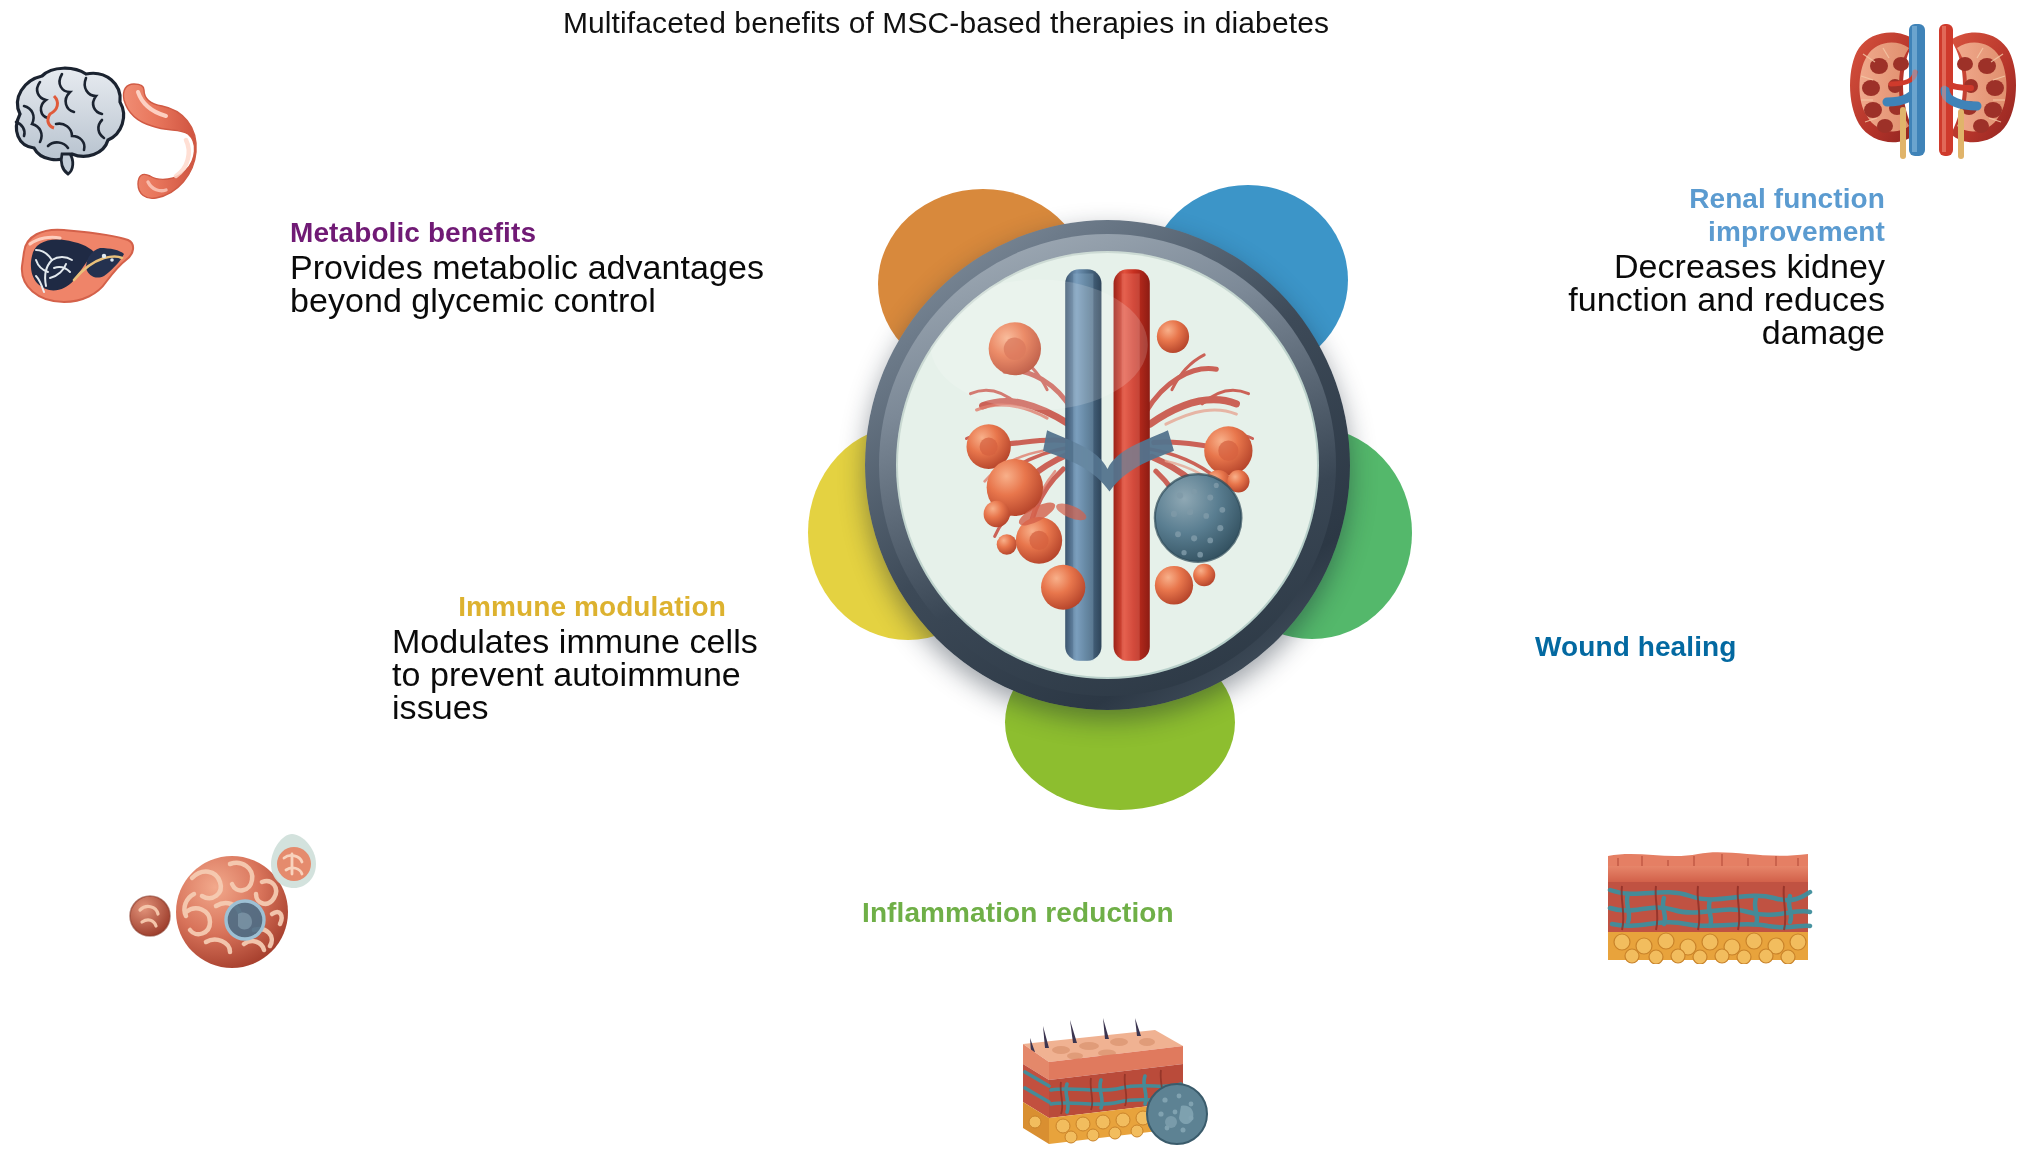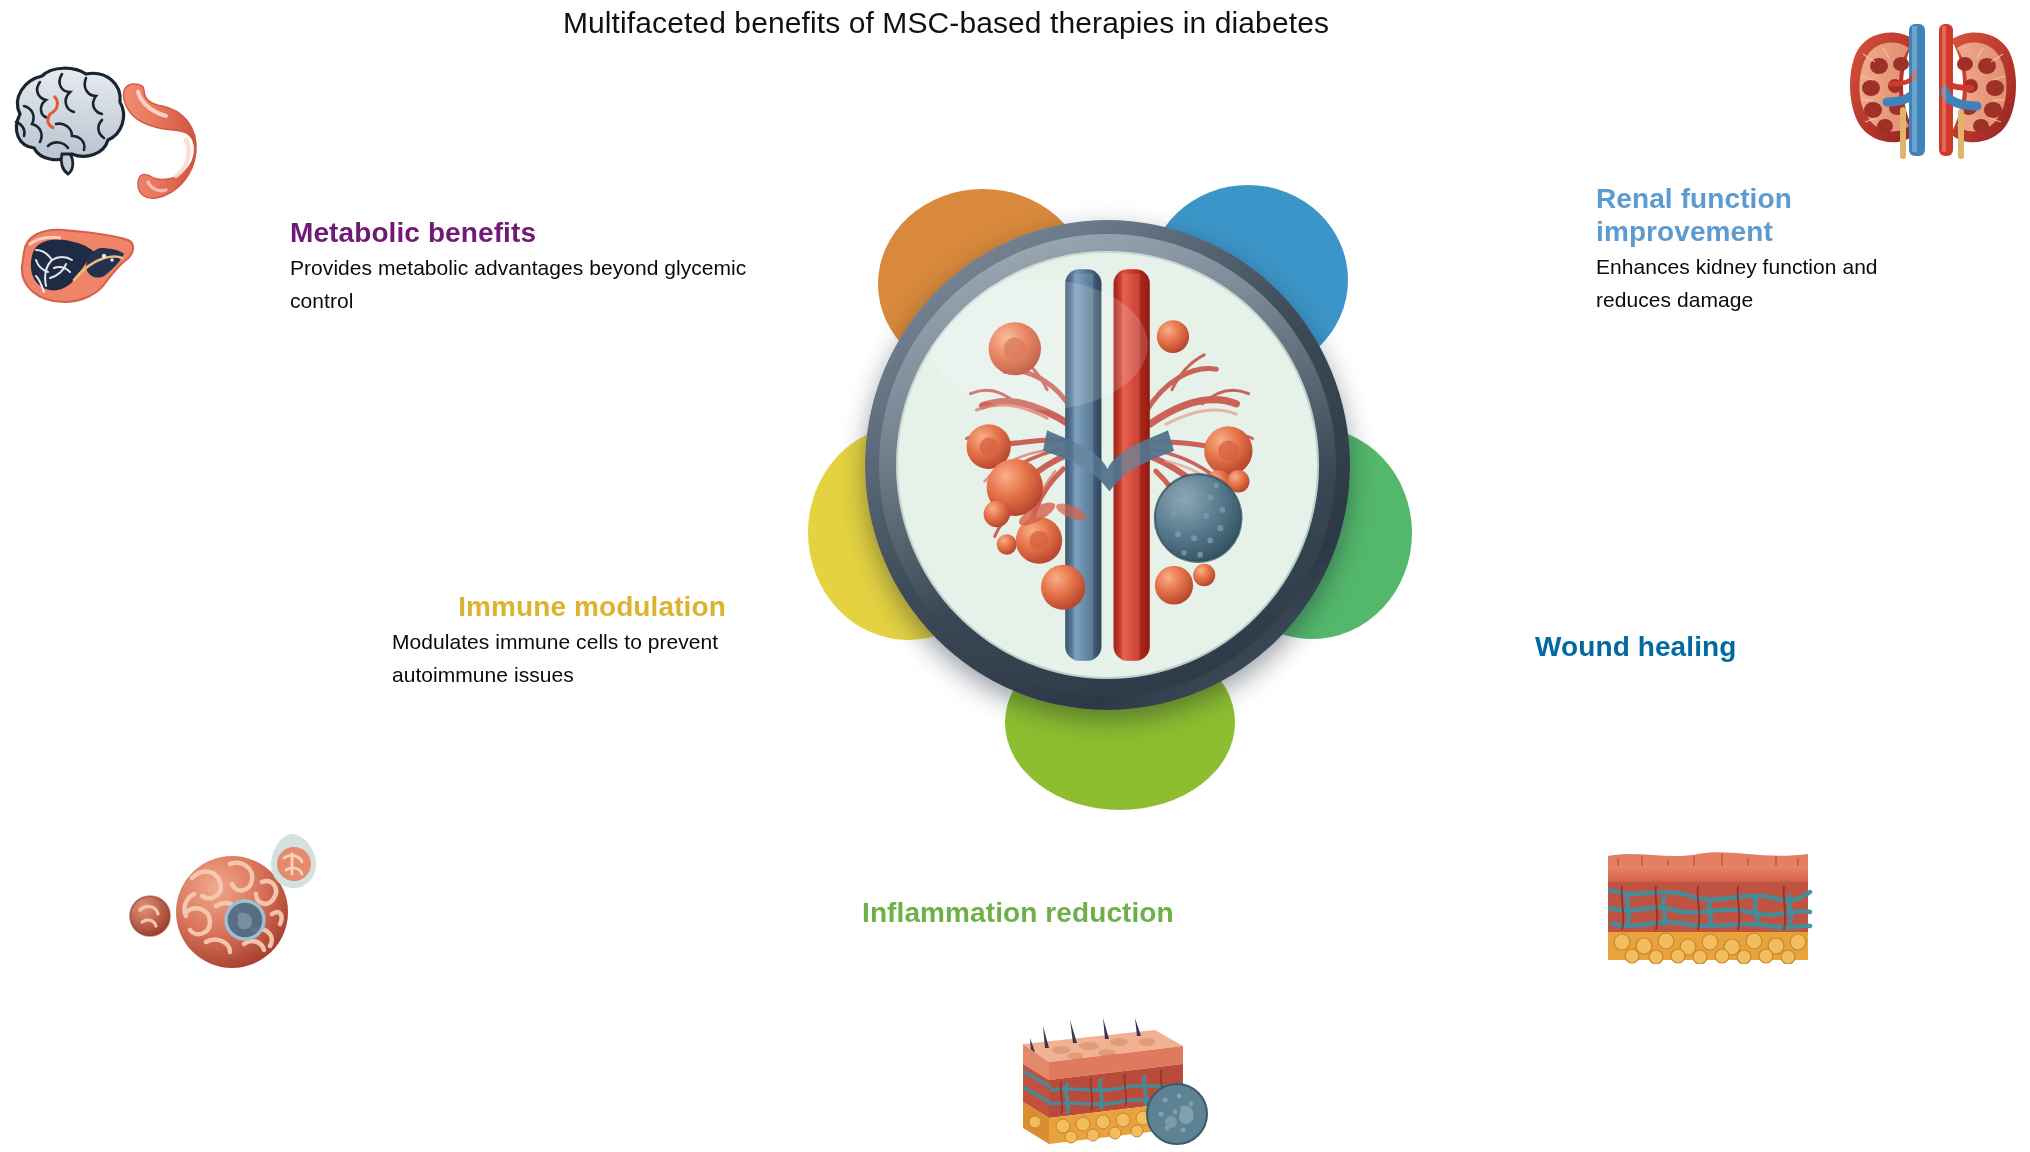--- a/index.html
+++ b/index.html
@@ -17,27 +17,27 @@
     padding-top:4px;
   }
 
   
   .callout{position:absolute;}
   .callout .ch{
     font-weight:bold;font-size:28px;line-height:33px;margin:0 0 2px 0;
     letter-spacing:.1px;
   }
   .callout .cb{
-    font-size:21px;line-height:33px;color:#0a0a0a;margin:0;
+    font-size:34px;line-height:33px;color:#0a0a0a;margin:0;
     letter-spacing:.05px;
   }
   .callout.right{text-align:left;}
 
   #callout-metabolic{left:290px;top:216px;width:520px;}
-  #callout-renal{left:1596px;top:182px;width:330px;}
+  #callout-renal{left:1555px;top:182px;width:330px;text-align:right;}
   #callout-immune{left:392px;top:590px;width:400px;}
   #callout-wound{left:1535px;top:630px;width:330px;}
   #callout-inflammation{left:862px;top:896px;width:460px;}
 
   
   #center-illustration{left:780px;top:175px;width:670px;height:670px;}
   .petal{position:absolute;border-radius:50%;}
   #petal-orange{left:98px;top:14px;width:210px;height:190px;background:#D8893C;}
   #petal-blue{left:368px;top:10px;width:200px;height:190px;background:#3C95C8;}
   #petal-yellow{left:28px;top:250px;width:200px;height:215px;background:#E4D241;}
@@ -532,21 +532,21 @@
   </svg>
 </div>
 
 <div class="callout" id="callout-metabolic">
   <p class="ch" style="color: #701a75;">Metabolic benefits</p>
   <p class="cb">Provides metabolic advantages beyond glycemic control</p>
 </div>
 
 <div class="callout right" id="callout-renal">
   <p class="ch" style="color: rgb(91, 155, 208);">Renal function improvement</p>
-  <p class="cb">Enhances kidney function and reduces damage</p>
+  <p class="cb">Decreases kidney function and reduces damage</p>
 </div>
 
 <div class="callout" id="callout-immune">
   <p class="ch" style="color: rgb(221, 178, 47); text-align: center;">Immune modulation</p>
   <p class="cb">Modulates immune cells to prevent autoimmune issues</p>
 </div>
 
 <div class="callout right" id="callout-wound">
   <p class="ch" style="color: #0369a1;">Wound healing</p>
 </div>

